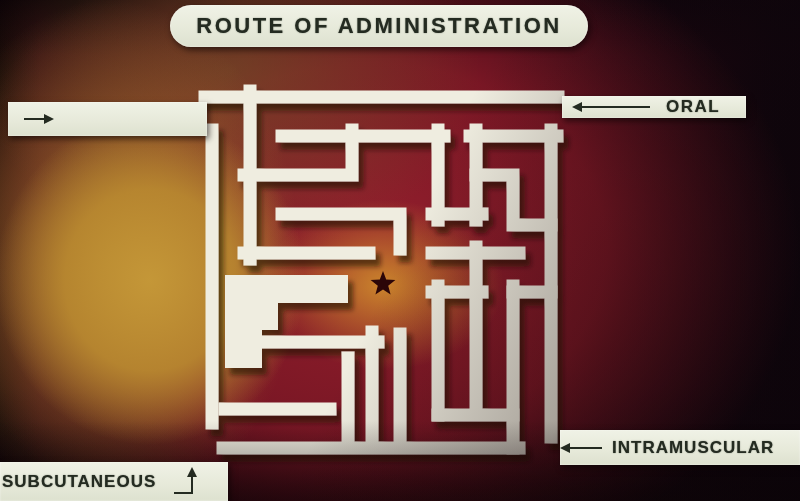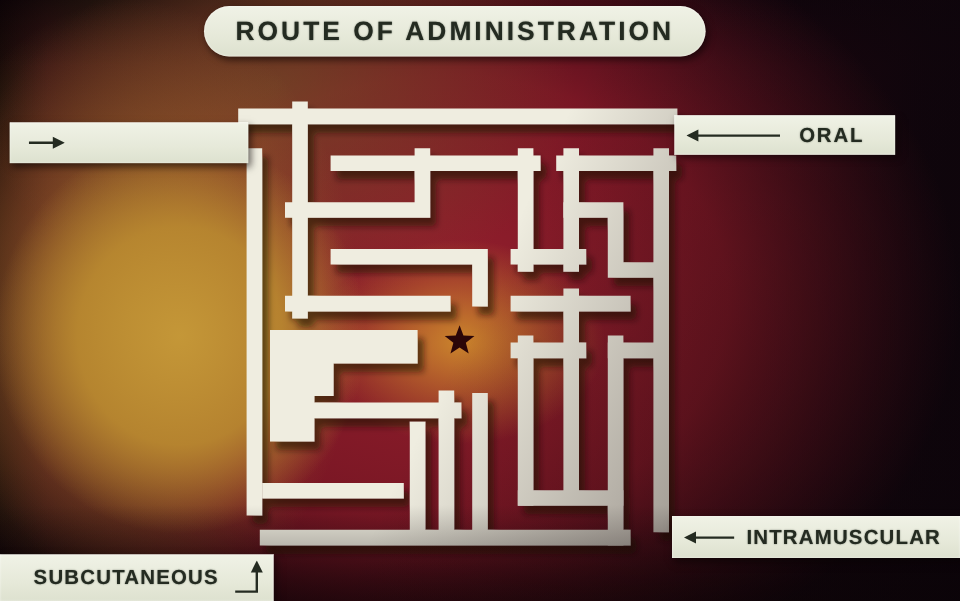--- a/index.html
+++ b/index.html
@@ -28,23 +28,23 @@
     position:absolute;z-index:4;display:flex;align-items:center;
     background:linear-gradient(180deg,#f0f2e6 0%,#e6e9d9 60%,#dde1cf 100%);
     color:#242b21;font-weight:bold;
     box-shadow:2px 3px 6px rgba(8,4,4,.6), inset 0 0 2px rgba(255,255,255,.65);
     text-shadow:0 0 1.3px rgba(32,42,30,.65);
     white-space:nowrap;
   }
   .title-bar{left:170px;top:5px;width:418px;height:42px;justify-content:center;
     font-size:22px;letter-spacing:2.5px;border-radius:21px;}
   .lbl-iv{left:8px;top:102px;width:199px;height:34px;font-size:17px;letter-spacing:1px;padding-left:10px;box-sizing:border-box;}
-  .lbl-oral{left:562px;top:96px;width:184px;height:33px;font-size:17px;letter-spacing:1.5px;padding-left:10px;box-sizing:border-box;}
-  .lbl-im{left:560px;top:430px;width:240px;height:35px;font-size:17px;letter-spacing:1px;padding-left:10px;box-sizing:border-box;}
-  .lbl-sc{left:0;top:462px;width:228px;height:39px;font-size:17px;letter-spacing:1px;padding-left:28px;box-sizing:border-box;}
+  .lbl-oral{left:562px;top:96px;width:184px;height:22px;font-size:17px;letter-spacing:1.5px;padding-left:10px;box-sizing:border-box;}
+  .lbl-im{left:560px;top:430px;width:240px;height:35px;font-size:17px;letter-spacing:1px;box-sizing:border-box;}
+  .lbl-sc{left:0;top:462px;width:228px;height:39px;font-size:17px;letter-spacing:1px;padding-left:2px;box-sizing:border-box;}
   .arrow{flex:0 0 auto;display:block;}
   .gap6{width:6px;} .gap10{width:10px;} .gap16{width:16px;}
 </style>
 </head>
 <body>
 
 <div class="stage">
 
   <svg class="maze-svg" width="800" height="501" viewBox="0 0 800 501">
     <defs>

